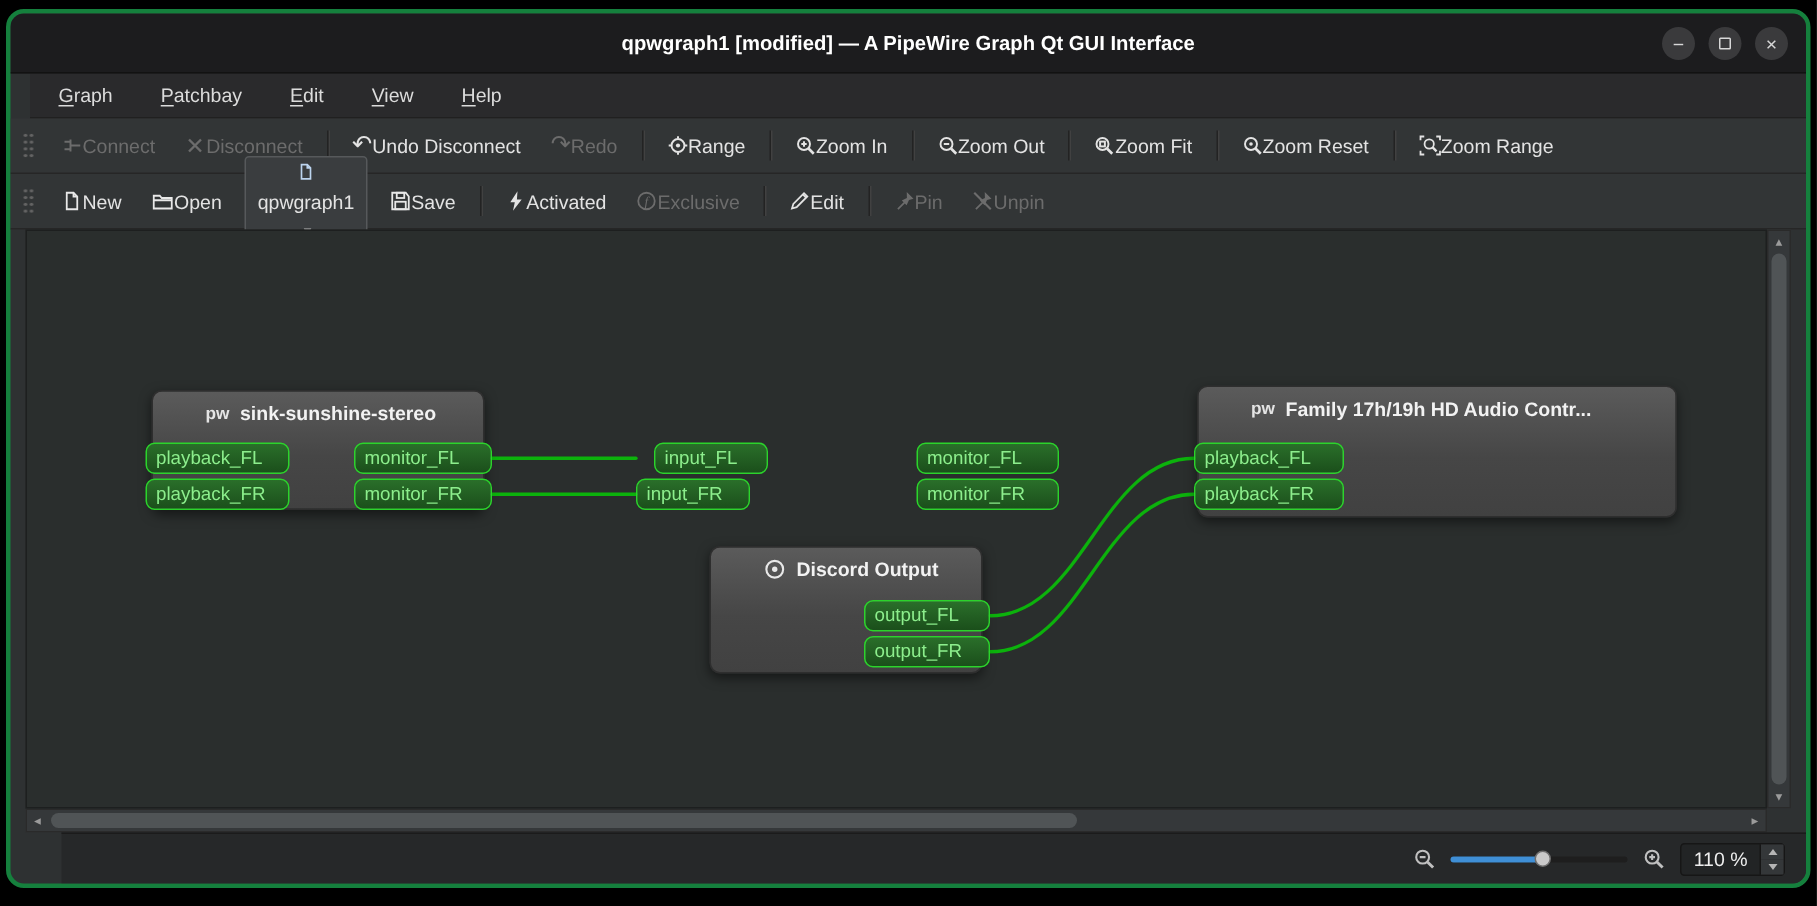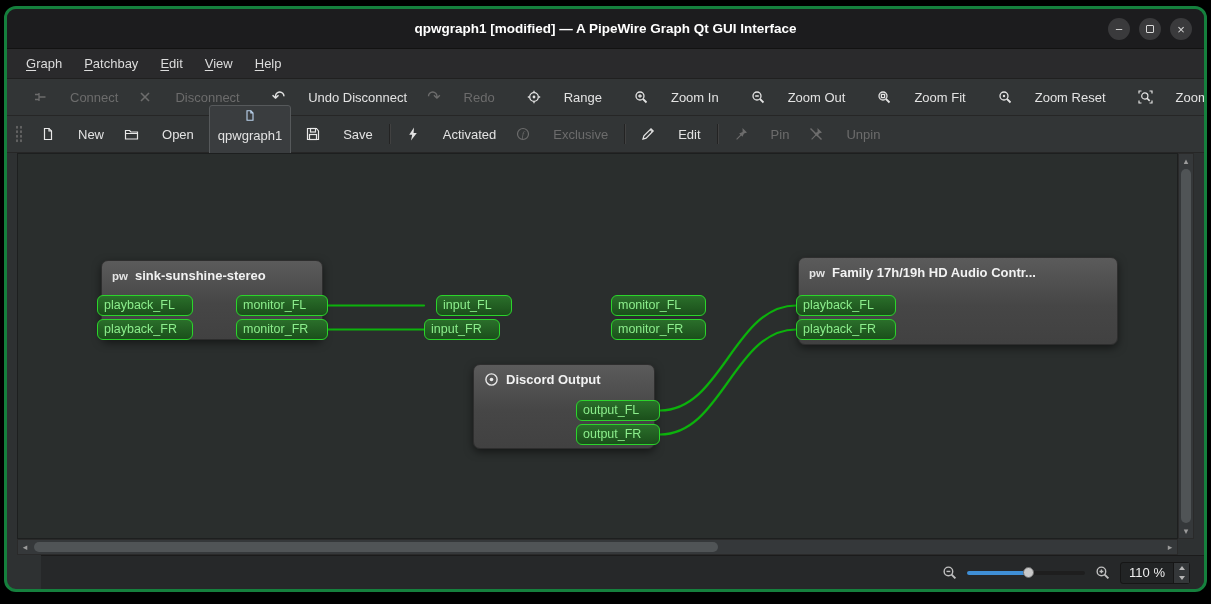--- a/index.html
+++ b/index.html
@@ -19,52 +19,52 @@
     display:flex; align-items:center; border-bottom:1px solid #121212; }
   .titlebar .title { position:absolute; left:0; right:0; text-align:center;
     color:#ffffff; font-size:13.5px; font-weight:bold; }
   .win-controls { position:absolute; right:12px; top:9px; display:flex; gap:9px; }
   .winbtn { width:22px; height:22px; border-radius:50%; background:#3a3a3c;
     color:#d8d8d8; display:flex; align-items:center; justify-content:center;
     font-size:13px; line-height:1; }
   .maxbox { width:8px; height:8px; border:1.4px solid #d8d8d8; border-radius:1px; display:block; }
   
   .menubar { height:30px; background:#2a2a2c; display:flex; align-items:center;
-    padding-left:10px; gap:4px; font-size:13px; color:#dcdcdc;
-    border-bottom:1px solid #202020; flex:0 0 auto; }
+    padding-left:10px; gap:14px; font-size:13px; color:#dcdcdc;
+    border-bottom:1px solid #202020; flex:0 0 auto;margin-left:13px; }
   .menu-item { padding:4px 9px; border-radius:3px; cursor:default; }
   .menu-item u { text-underline-offset:2px; }
   
   .toolbar { height:37px; background:#323536; border-bottom:1px solid #262626;
     display:flex; align-items:center; padding:0 6px; font-size:13px;
     color:#e3e3e3; gap:2px; flex:0 0 auto; }
   .tb-handle { width:8px; height:18px; margin:0 7px 0 2px;
     background-image:radial-gradient(circle,#636363 1px,transparent 1.3px);
     background-size:4px 4.5px; }
-  .tb-btn { display:flex; align-items:center; gap:23px; padding:5px 9px;
+  .tb-btn { display:flex; align-items:center; gap:0; padding:5px 9px;
     border-radius:3px; white-space:nowrap; }
   .tb-btn.disabled { color:#6c6c6c; }
   .tb-sep { width:1px; height:20px; background:#232323; box-shadow:1px 0 0 #414141; margin:0 5px; }
   .ic { display:flex; align-items:center; }
   .ic svg { display:block; }
   .glyph-ic { font-size:16px; line-height:1; }
   .combo { display:flex; align-items:center; gap:6px; background:#3a3d3f;
     border:1px solid #56595b; border-radius:3px; padding:3px 8px; margin:0 4px;flex-direction:column; }
   .combo .arrow { font-size:10px; color:#b8b8b8; margin-left:2px; }
   
   .canvas-wrap { flex:1 1 auto; display:grid; grid-template-columns:1fr 16px;
     grid-template-rows:1fr 16px; margin:0 10px; }
   .canvas { position:relative; background:#2a2e2d; border:1px solid #1d1f1f;
     overflow:hidden; grid-column:1; grid-row:1; }
   .links { position:absolute; left:0; top:0; width:100%; height:100%; pointer-events:none; }
   .node { position:absolute; border-radius:7px;
     background:linear-gradient(180deg,#5b5b5b,#464646 55%,#414141);
     border:1px solid #2e2e2e; box-shadow:0 3px 8px rgba(0,0,0,.5); }
   .node-header { display:flex; align-items:center; gap:7px; padding:7px 10px;
-    color:#f2f2f2; font-weight:bold; font-size:13px; white-space:nowrap; overflow:hidden; }
+    color:#f2f2f2; font-weight:bold; font-size:13px; white-space:nowrap; overflow:hidden;margin-left:25px; }
   .pw-glyph { font-size:11.5px; font-weight:bold; color:#e4e4e4; }
   .port { position:absolute; height:21px; line-height:18px;
     border:1.5px solid #2bd42b; border-radius:6px;
     background:linear-gradient(180deg,#2a6f2a,#1b4f1b);
     color:#8cee8c; font-size:12.5px; text-align:left; padding:0 6px; white-space:nowrap; }
   
   .vscroll { grid-column:2; grid-row:1; background:#35383a; border:1px solid #2a2a2a;
     display:flex; flex-direction:column; align-items:center; }
   .vthumb { flex:1; width:10px; background:#505456; border-radius:5px; margin:1px 0; }
   .hscroll { grid-column:1; grid-row:2; background:#35383a; border:1px solid #2a2a2a;

